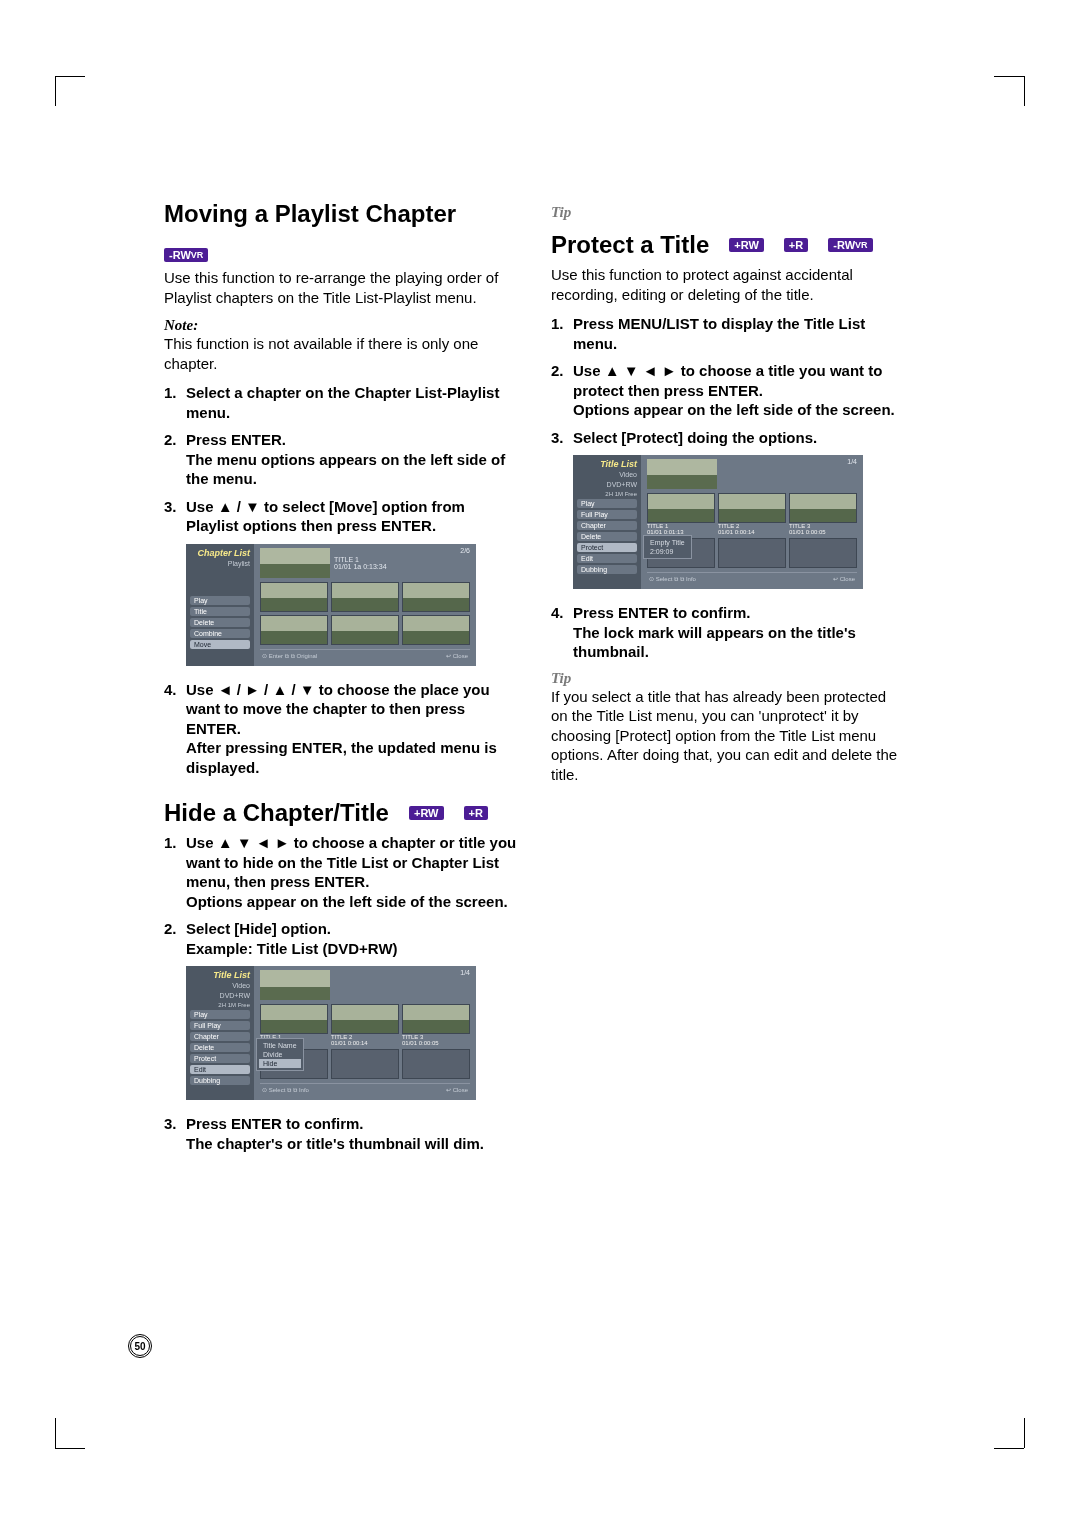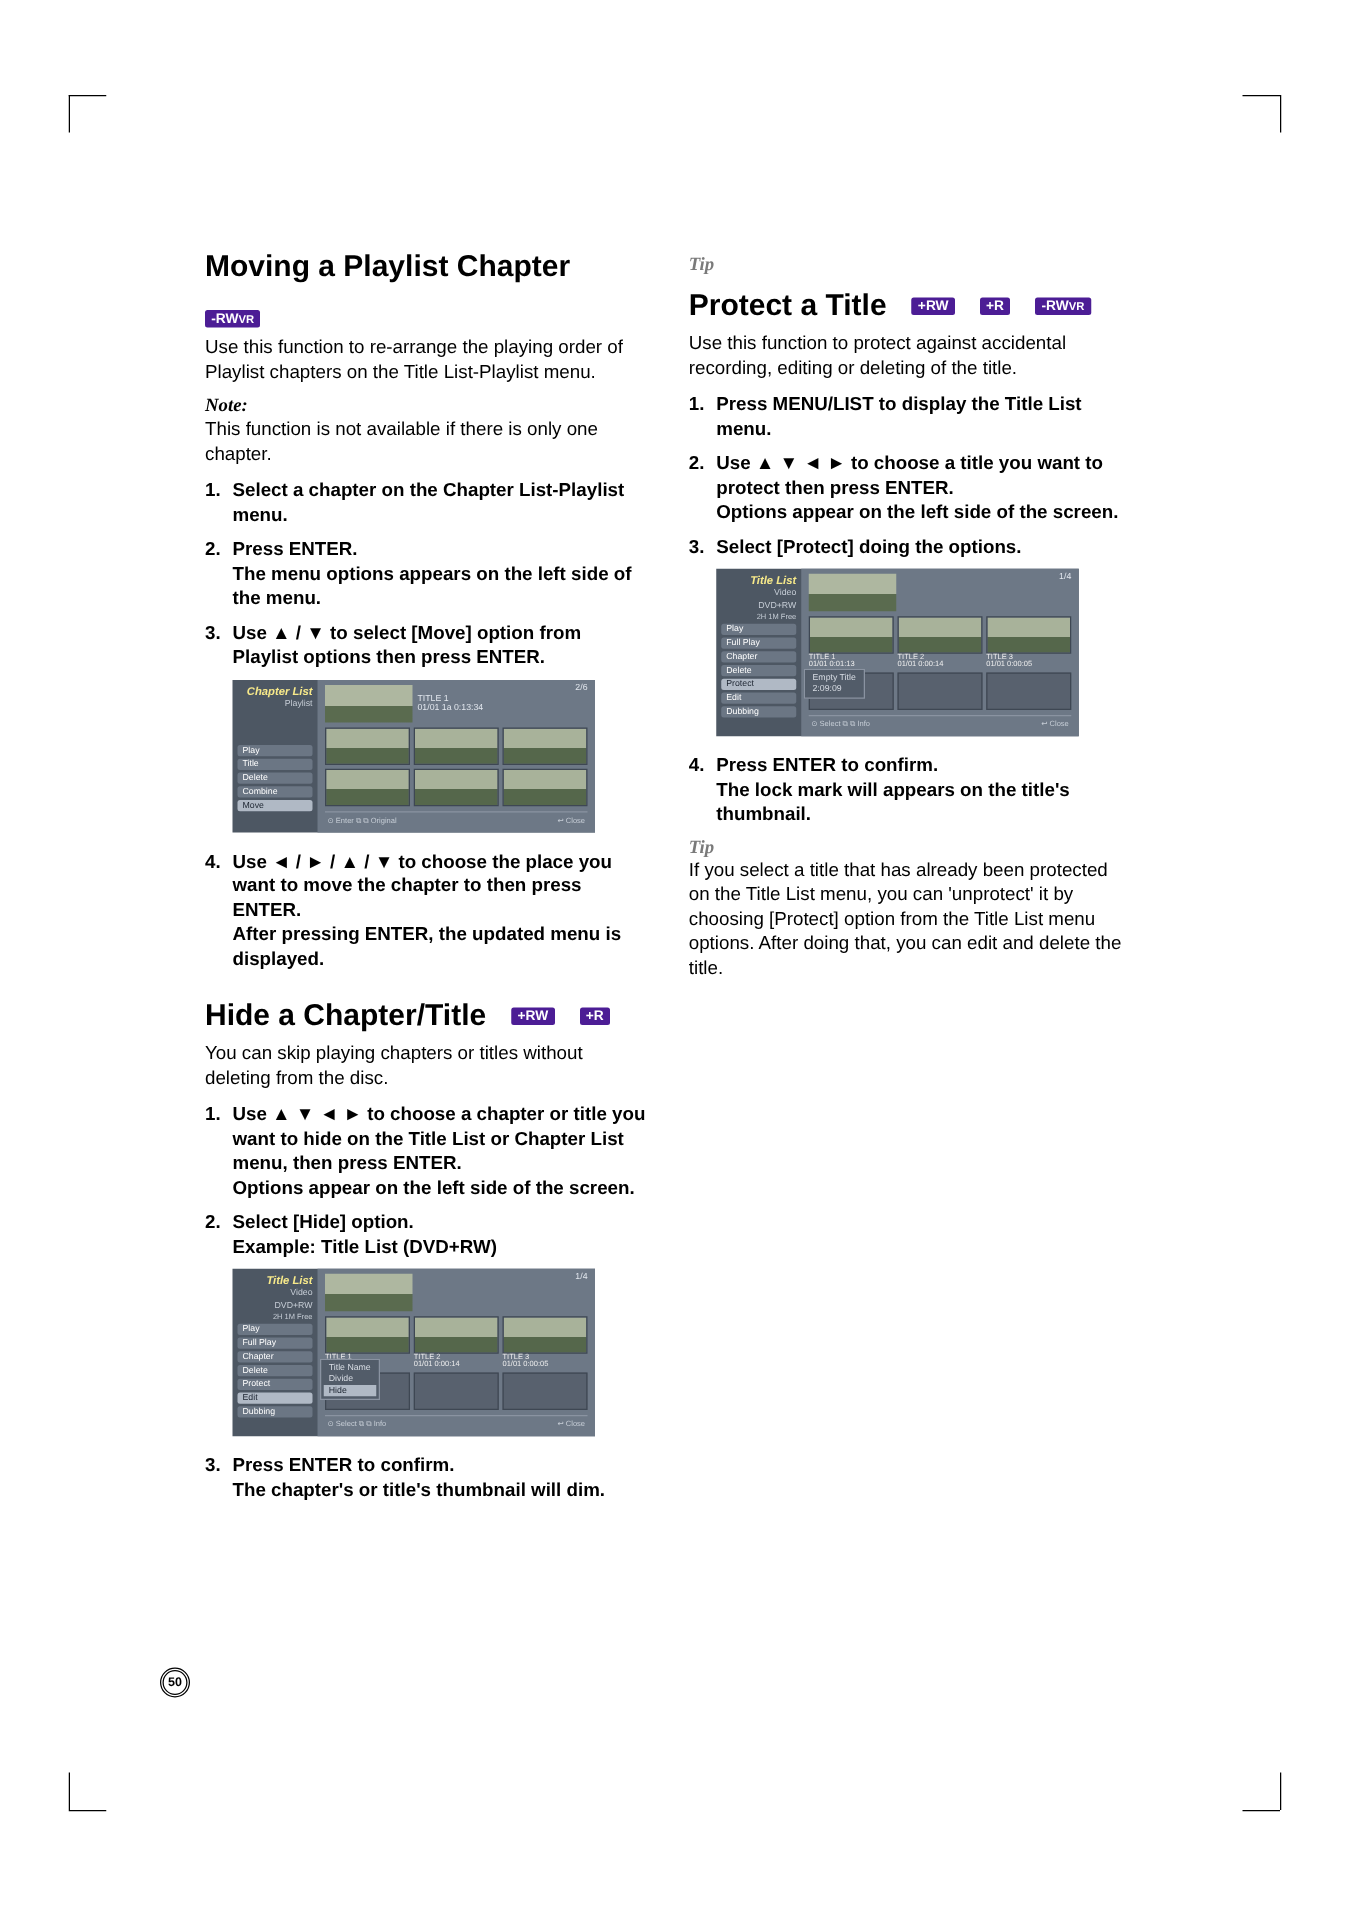--- a/index.html
+++ b/index.html
@@ -272,21 +272,20 @@
       </li>
     </ol>
 
     <div style="height:14px"></div>
 
     <h2>
       <span>Hide a Chapter/Title</span>
       <span class="badge">+RW</span>
       <span class="badge">+R</span>
     </h2>
-    <p class="body">You can skip playing chapters or titles without deleting from the disc.</p>
 
     <ol>
       <li>
         <span>Use ▲ ▼ ◄ ► to choose a chapter or title you want to hide on the Title List or Chapter List menu, then press ENTER.</span><br>
         <span>Options appear on the left side of the screen.</span>
       </li>
       <li>
         <span>Select [Hide] option.</span><br>
         <span>Example: Title List (DVD+RW)</span>
       </li>

